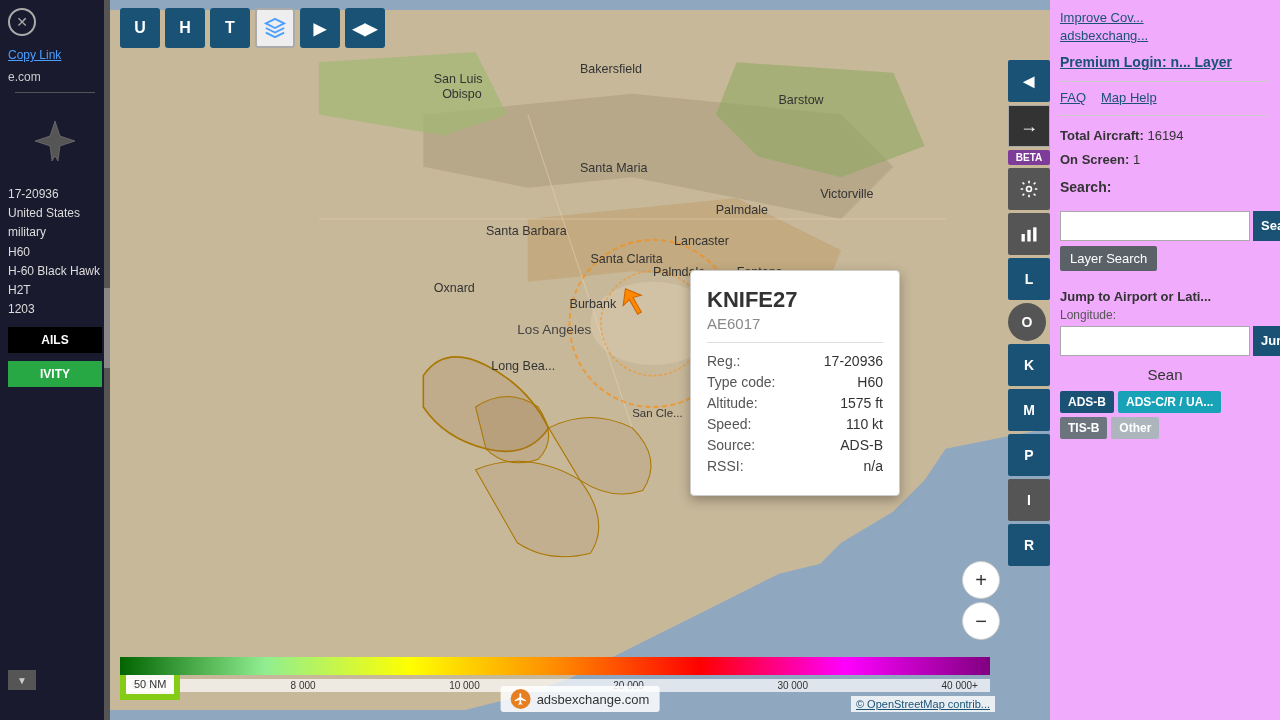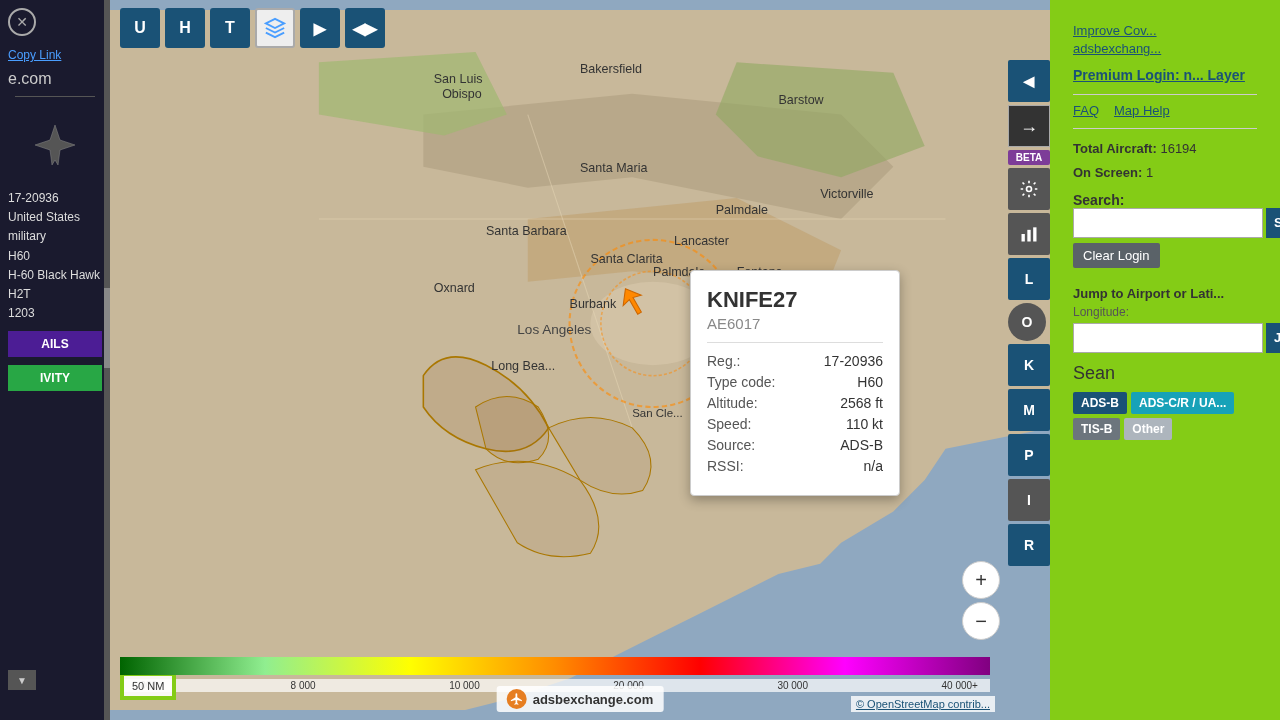--- a/index.html
+++ b/index.html
@@ -40,21 +40,21 @@
       padding: 8px;
       color: #4a9eff;
       font-size: 12px;
       text-decoration: underline;
       cursor: pointer;
     }
 
     .site-url {
       padding: 0 8px;
       color: #ccc;
-      font-size: 16px;
+      font-size: 12px;
     }
 
     .left-divider {
       width: 80px;
       height: 1px;
       background: #555;
       margin: 8px auto;
     }
 
     .aircraft-icon {
@@ -76,21 +76,21 @@
 
     .left-info {
       padding: 4px 8px;
       color: #ddd;
       font-size: 12px;
       line-height: 1.6;
     }
 
     .details-btn {
       margin: 4px 8px;
-      background: #4c1d95;
+      background: #000000;
       color: white;
       border: none;
       padding: 6px 8px;
       font-size: 12px;
       cursor: pointer;
       text-align: center;
       font-weight: bold;
     }
 
     .activity-btn {
@@ -321,21 +321,21 @@
 
     
     .scale-bar {
       position: absolute;
       bottom: 20px;
       left: 10px;
       background: rgba(255,255,255,0.9);
       padding: 4px 8px;
       font-size: 11px;
       color: #333;
-      border: 4px solid #84cc16;
+      border: 6px solid #84cc16;
     }
 
     
     .altitude-bar {
       position: absolute;
       bottom: 45px;
       left: 10px;
       right: 60px;
       height: 18px;
       background: linear-gradient(to right, #006400, #90ee90, #ffff00, #ff8c00, #ff0000, #ff00ff, #800080);
@@ -362,21 +362,20 @@
       left: 50%;
       transform: translateX(-50%);
       display: flex;
       align-items: center;
       gap: 6px;
       background: rgba(255,255,255,0.85);
       padding: 3px 10px;
       border-radius: 3px;
       font-size: 13px;
       color: #333;
-      font-weight: bold;
     }
 
     .logo-icon {
       width: 20px;
       height: 20px;
       background: #e67e22;
       border-radius: 50%;
       display: flex;
       align-items: center;
       justify-content: center;
@@ -395,24 +394,24 @@
 
     .osm-link {
       color: #1a5276;
       text-decoration: underline;
     }
 
     
     #right-panel {
       width: 230px;
       height: 720px;
-      background: #84cc16;
+      background: #f0abfc;
       flex-shrink: 0;
       overflow-y: auto;
-      padding: 23px;
+      padding: 10px;
     }
 
     .right-header-links {
       display: flex;
       flex-direction: column;
       gap: 3px;
       margin-bottom: 10px;
     }
 
     .right-link {
@@ -477,21 +476,21 @@
 
     .btn-search-action { background: #1a5276; color: white; }
     .btn-filters-action { background: #6c757d; color: white; }
 
     .search-section { margin-bottom: 10px; }
 
     .search-label {
       font-size: 14px;
       font-weight: bold;
       color: #333;
-      margin-bottom: 0;
+      margin-bottom: 16px;
     }
 
     .search-input-row {
       display: flex;
       gap: 3px;
       margin-bottom: 5px;
     }
 
     .search-input {
       flex: 1;
@@ -621,23 +620,23 @@
       border-radius: 2px;
     }
 
     .source-adsb { background: #1a5276; color: white; }
     .source-adsc { background: #17a2b8; color: white; }
     .source-tisb { background: #6c757d; color: white; }
     .source-other { background: #adb5bd; color: white; }
 
     
     .sean-label {
-      font-size: 18px;
-      color: #333;
-      text-align: left;
+      font-size: 15px;
+      color: #333;
+      text-align: center;
       margin-bottom: 4px;
     }
   </style>
 </head>
 <body>
 
 <div id="left-panel">
   <button class="close-btn">
     <span>✕</span>
   </button>
@@ -774,21 +773,21 @@
     <div class="popup-row">
       <span class="popup-label">Reg.:</span>
       <span class="popup-value">17-20936</span>
     </div>
     <div class="popup-row">
       <span class="popup-label">Type code:</span>
       <span class="popup-value">H60</span>
     </div>
     <div class="popup-row">
       <span class="popup-label">Altitude:</span>
-      <span class="popup-value">2568 ft</span>
+      <span class="popup-value">1575 ft</span>
     </div>
     <div class="popup-row">
       <span class="popup-label">Speed:</span>
       <span class="popup-value">110 kt</span>
     </div>
     <div class="popup-row">
       <span class="popup-label">Source:</span>
       <span class="popup-value">ADS-B</span>
     </div>
     <div class="popup-row">
@@ -853,21 +852,21 @@
     <span>1</span>
   </div>
 
 
   <div class="search-section">
     <div class="search-label">Search:</div>
     <div class="search-input-row">
       <input class="search-input" type="text" style="">
       <button class="search-go-btn">Sear</button>
     </div>
-    <button class="clear-search-btn">Clear Login</button>
+    <button class="clear-search-btn">Layer Search</button>
   </div>
 
   <div class="jump-section">
     <div class="jump-label">Jump to Airport or Lati...</div>
     <div class="jump-sublabel">Longitude:</div>
     <div class="jump-input-row">
       <input class="jump-input" type="text" style="">
       <button class="jump-btn">Jum</button>
     </div>
   </div>

